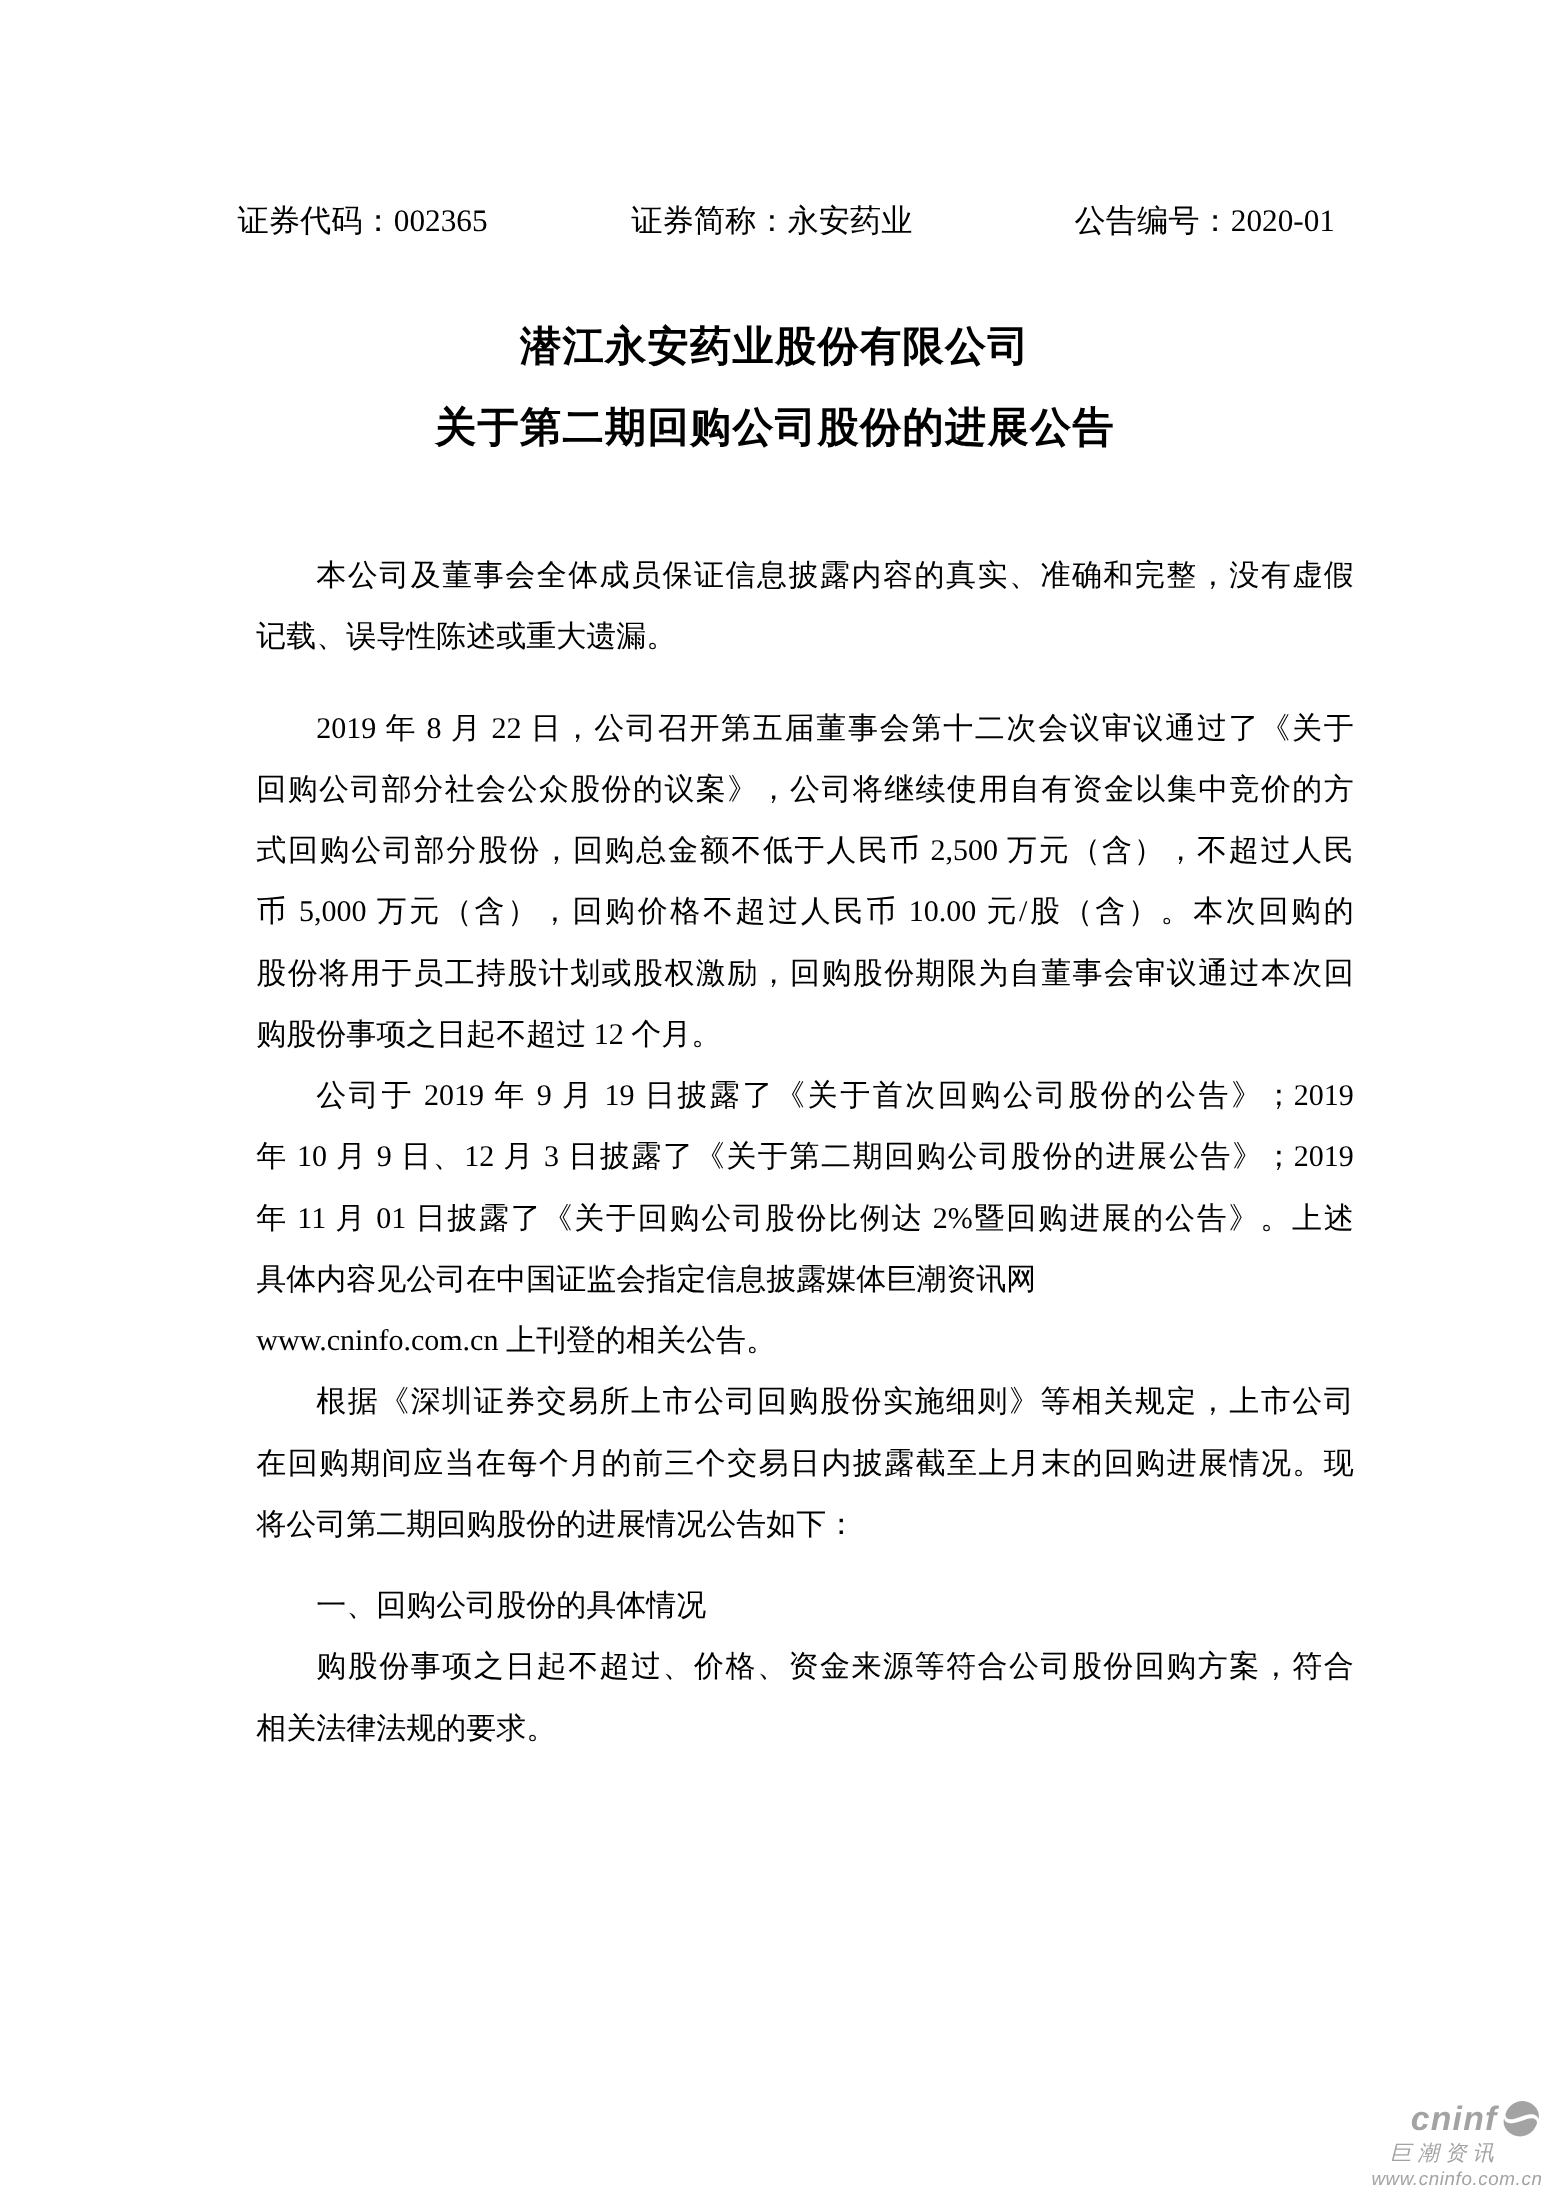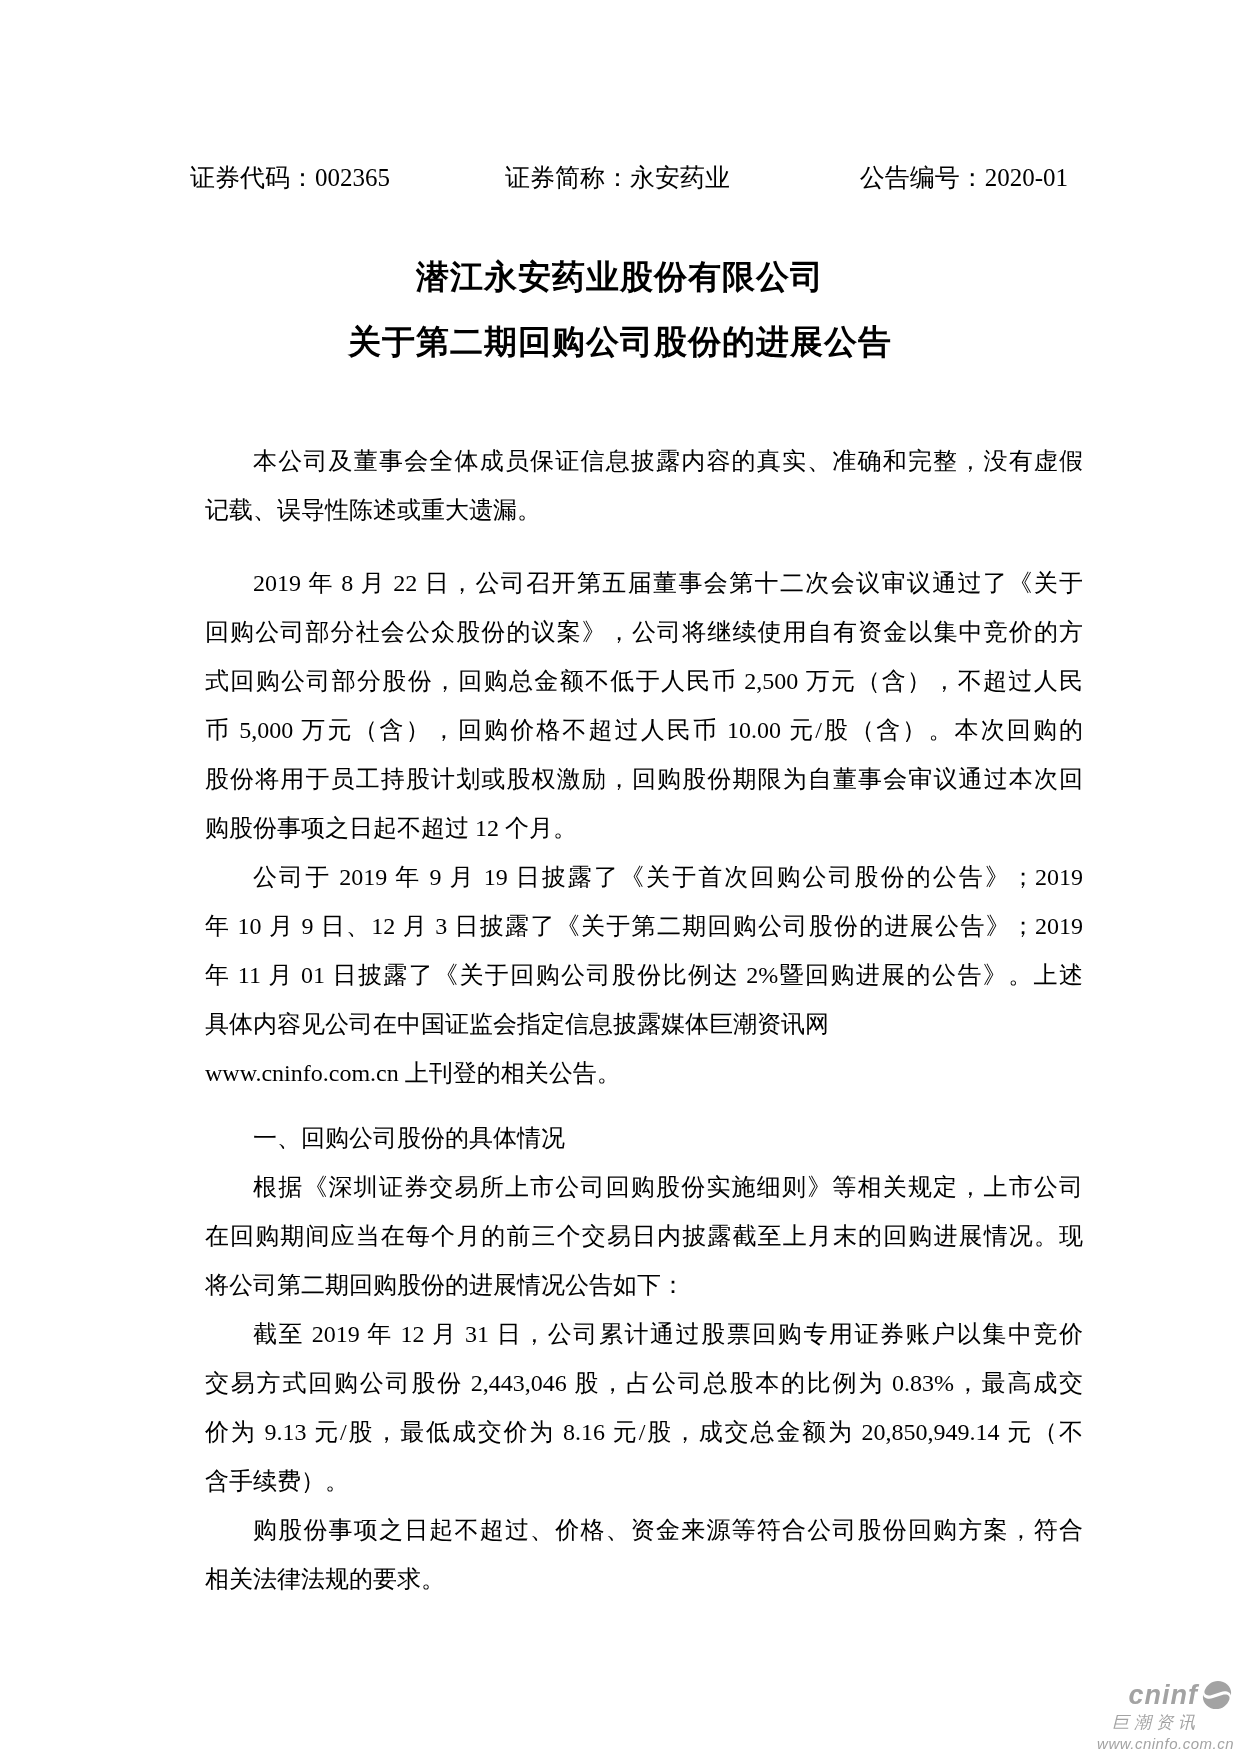--- a/index.html
+++ b/index.html
@@ -117,33 +117,27 @@
         <div class="line fill">股份将用于员工持股计划或股权激励，回购股份期限为自董事会审议通过本次回</div>
         <div class="line">购股份事项之日起不超过 12 个月。</div>
       </div>
       <div class="block para">
         <div class="line fill first">公司于 2019 年 9 月 19 日披露了《关于首次回购公司股份的公告》；2019</div>
         <div class="line fill">年 10 月 9 日、12 月 3 日披露了《关于第二期回购公司股份的进展公告》；2019</div>
         <div class="line fill">年 11 月 01 日披露了《关于回购公司股份比例达 2%暨回购进展的公告》。上述</div>
         <div class="line">具体内容见公司在中国证监会指定信息披露媒体巨潮资讯网</div>
         <div class="line">www.cninfo.com.cn 上刊登的相关公告。</div>
       </div>
-      <div class="block heading">
-        <div class="line first">一、回购公司股份的具体情况</div>
-      </div>
       <div class="block para">
         <div class="line fill first">根据《深圳证券交易所上市公司回购股份实施细则》等相关规定，上市公司</div>
         <div class="line fill">在回购期间应当在每个月的前三个交易日内披露截至上月末的回购进展情况。现</div>
         <div class="line">将公司第二期回购股份的进展情况公告如下：</div>
       </div>
-      <div class="block para">
-        <div class="line fill first">截至 2019 年 12 月 31 日，公司累计通过股票回购专用证券账户以集中竞价</div>
-        <div class="line fill">交易方式回购公司股份 2,443,046 股，占公司总股本的比例为 0.83%，最高成交</div>
-        <div class="line fill">价为 9.13 元/股，最低成交价为 8.16 元/股，成交总金额为 20,850,949.14 元（不</div>
-        <div class="line">含手续费）。</div>
+      <div class="block heading">
+        <div class="line first">一、回购公司股份的具体情况</div>
       </div>
       <div class="block para">
         <div class="line fill first">购股份事项之日起不超过、价格、资金来源等符合公司股份回购方案，符合</div>
         <div class="line">相关法律法规的要求。</div>
       </div>
     </div>
 
   <div class="watermark">
     <div class="wm-top">
       <span class="wm-brand">cninf</span>

